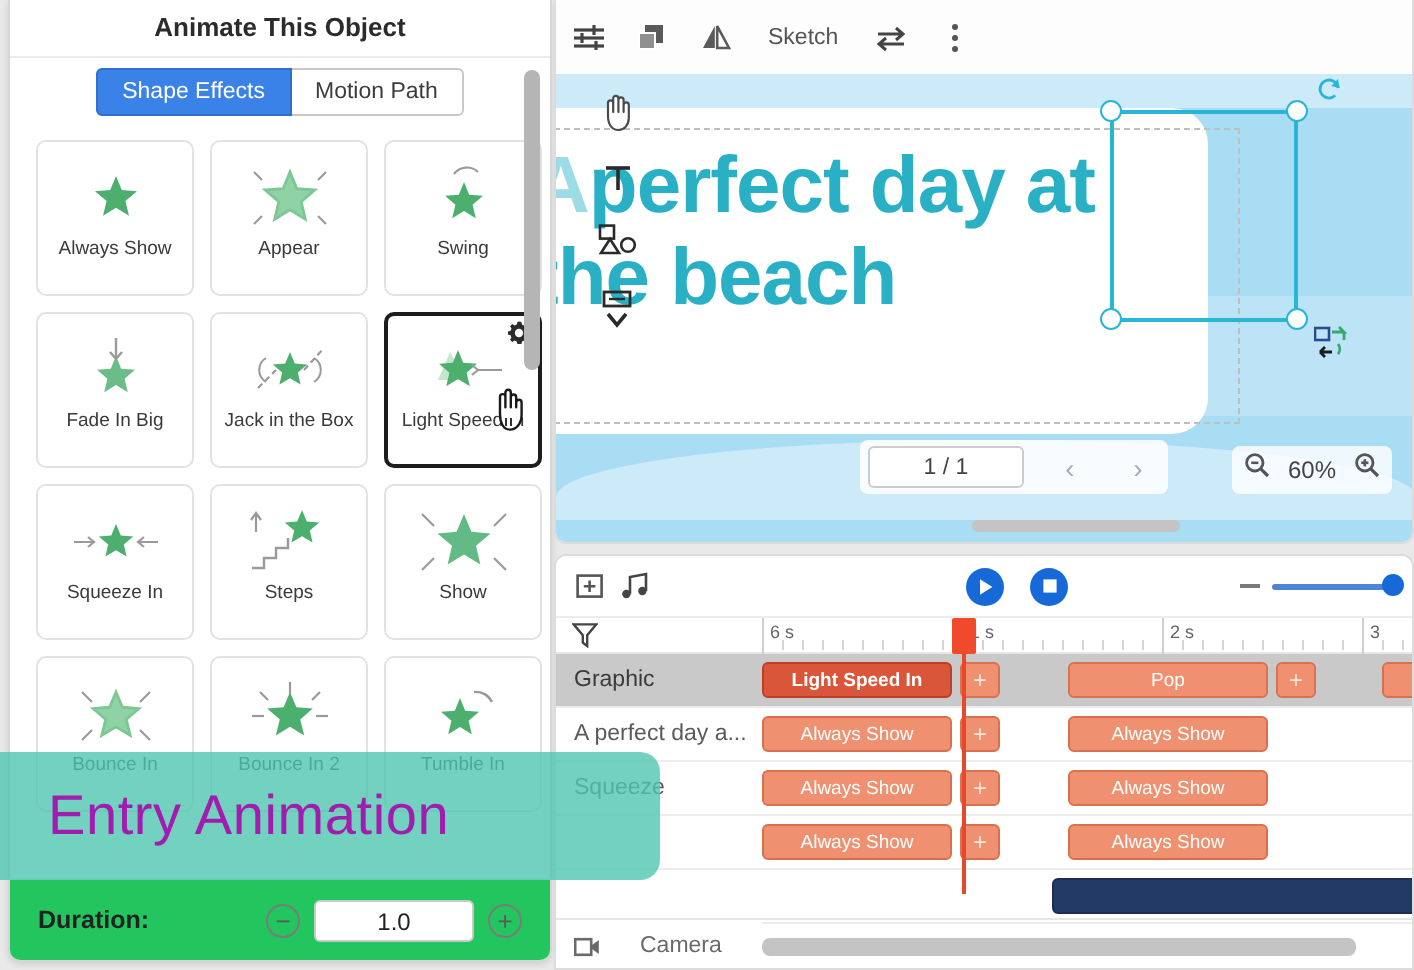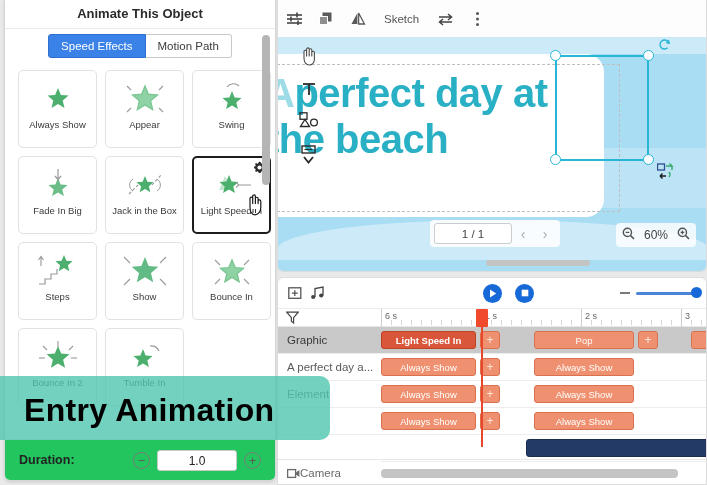--- a/index.html
+++ b/index.html
@@ -89,21 +89,21 @@
 
   
   #entry-banner {
     position: absolute; left: 0; top: 376px; width: 330px; height: 64px;
     background: rgba(79, 199, 175, .80);
     border-radius: 0 10px 10px 0;
     z-index: 50; pointer-events: none;
   }
   #entry-banner-text {
     position: absolute; left: 24px; top: 16px;
-    font-size: 32px; font-weight: bold; color: #000000;
+    font-size: 28px; font-weight: normal; color: #a21caf;
     letter-spacing: .3px; white-space: nowrap;
   }
 
   
   #right { position: absolute; left: 277px; top: 0; width: 430px; height: 485px; }
 
   #canvas-area {
     position: absolute; left: 0; top: 0; width: 430px; height: 272px;
     background: #fff; border: 1px solid #dcdcdc; border-top: none;
     border-radius: 0 0 6px 6px; overflow: hidden;
@@ -147,21 +147,21 @@
     background: #fff; border: 1.7px solid #28b6d6;
   }
   #rotate-icon { position: absolute; right: -23px; top: -17px; width: 14px; height: 14px; }
   #replace-icon { position: absolute; right: -26px; bottom: -20px; width: 18px; height: 16px; }
 
   #left-tools { position: absolute; left: 18px; top: 18px; z-index: 7; width: 26px; }
   .lt { margin-bottom: 16px; display: flex; justify-content: center; cursor: pointer; }
 
   #page-nav {
     position: absolute; left: 152px; bottom: 24px; display: flex; align-items: center;
-    background: rgba(255,255,255,.86); border-radius: 4px; padding: 3px 4px; z-index: 8;
+    background: rgba(255,255,255,.86); border-radius: 4px; padding: 3px 4px; z-index: 8; gap: 12px;
   }
   #page-count {
     width: 78px; height: 21px; border: 1px solid #ccc; border-radius: 3px;
     background: #fff; font-size: 11.5px; color: #444; text-align: center; line-height: 20px;
   }
   .chev { width: 22px; text-align: center; font-size: 14px; color: #aaa; cursor: pointer; }
 
   #zoom-ctl {
     position: absolute; right: 10px; bottom: 24px; display: flex; align-items: center;
     gap: 9px; background: rgba(255,255,255,.8); border-radius: 4px; padding: 3px 6px; z-index: 8;
@@ -242,39 +242,39 @@
   }
   #playhead-knob {
     position: absolute; left: -5px; top: 0; width: 12px; height: 18px;
     background: #f0492b; border-radius: 1px;
   }
   #cam-row {
     position: absolute; left: 0; bottom: 0; right: 0; height: 27px;
     border-top: 1px solid #e6e6e6; display: flex; align-items: center;
   }
   #cam-label {
-    width: 103px; display: flex; align-items: center; gap: 0;
+    width: 103px; display: flex; align-items: center; gap: 20px;
     font-size: 11.5px; color: #6a6a6a; padding-left: 9px;
   }
   #cam-bar {
     flex: 1; height: 9px; background: #c4c4c4; border-radius: 4px; margin-right: 28px;
     cursor: pointer;
   }
 </style>
 </head>
 <body>
 
 <div id="app">
 
   <div id="left-panel">
 
     <div id="panel-title">Animate This Object</div>
 
     <div id="tabs">
-      <div class="tab active">Speed Effects</div>
+      <div class="tab active">Shape Effects</div>
       <div class="tab">Motion Path</div>
     </div>
 
     <div id="fx-scroll">
       <div id="fx-grid">
           <div class="fx-card">
             <div class="fx-icon">
               <svg width="54" height="38" viewBox="0 0 54 38">
                 <polygon points="27.0,8.0 29.9,15.0 37.5,15.6 31.7,20.5 33.5,27.9 27.0,23.9 20.5,27.9 22.3,20.5 16.5,15.6 24.1,15.0" fill="#4caf6e"></polygon>
               </svg>
@@ -333,20 +333,30 @@
             <div class="fx-label">Light Speed In</div>
             <div class="gear"><svg width="13" height="13" viewBox="0 0 13 13">
                 <path d="M6.5 0.8 l1.2 .25 .35 1.3 1.1 .45 1.15-.72 1.1 1.1-.72 1.15 .45 1.1 1.3 .35v1.55l-1.3 .35-.45 1.1 .72 1.15-1.1 1.1-1.15-.72-1.1 .45-.35 1.3H5.72l-.35-1.3-1.1-.45-1.15 .72-1.1-1.1 .72-1.15-.45-1.1L1 7.27V5.72l1.3-.35 .45-1.1-.72-1.15 1.1-1.1 1.15 .72 1.1-.45 .35-1.3z" fill="#2b2b2b"></path>
                 <circle cx="6.5" cy="6.5" r="2.1" fill="#fff"></circle>
               </svg></div>
             <div class="cursor-hand"><svg width="18" height="22" viewBox="0 0 18 22">
                 <path d="M5 13V4.4a1.35 1.35 0 0 1 2.7 0V9.6V2.2a1.35 1.35 0 0 1 2.7 0V9.6V4.6a1.35 1.35 0 0 1 2.7 0v5V7.2a1.35 1.35 0 0 1 2.7 0v6.2c0 4.3-2.6 7.4-5.9 7.4S5 17.3 5 13z" fill="#fff" stroke="#1a1a1a" stroke-width="1.2" stroke-linejoin="round"></path>
                 <line x1="8" y1="15" x2="8" y2="19" stroke="#1a1a1a" stroke-width=".9"></line>
                 <line x1="10.5" y1="15" x2="10.5" y2="19" stroke="#1a1a1a" stroke-width=".9"></line>
               </svg></div>
+          </div>
+          <div class="fx-card">
+            <div class="fx-icon">
+              <svg width="54" height="38" viewBox="0 0 54 38">
+                <polygon points="27.0,10.0 29.4,15.7 35.6,16.2 30.9,20.3 32.3,26.3 27.0,23.1 21.7,26.3 23.1,20.3 18.4,16.2 24.6,15.7" fill="#4caf6e"></polygon>
+                <path d="M6 19 H16 M13 16.5 L16 19 L13 21.5" stroke="#9a9a9a" stroke-width="1.1" fill="none"></path>
+                <path d="M48 19 H38 M41 16.5 L38 19 L41 21.5" stroke="#9a9a9a" stroke-width="1.1" fill="none"></path>
+              </svg>
+            </div>
+            <div class="fx-label">Squeeze In</div>
           </div>
           <div class="fx-card">
             <div class="fx-icon">
               <svg width="54" height="38" viewBox="0 0 54 38">
                 <polygon points="33.0,3.0 35.4,8.7 41.6,9.2 36.9,13.3 38.3,19.3 33.0,16.1 27.7,19.3 29.1,13.3 24.4,9.2 30.6,8.7" fill="#4caf6e"></polygon>
                 <path d="M8 32 H14 V27 H20 V22 H26 V17" stroke="#9a9a9a" stroke-width="1.2" fill="none"></path>
                 <path d="M10 14 V5 M7.5 8 L10 4.5 L12.5 8" stroke="#9a9a9a" stroke-width="1.1" fill="none"></path>
               </svg>
             </div>
             <div class="fx-label">Steps</div>
@@ -595,21 +605,21 @@
               <polygon points="0.8,1.2 12.2,1.2 7.6,6.6 7.6,12 5.4,10.3 5.4,6.6" fill="none" stroke="#444" stroke-width="1.2"></polygon>
             </svg>
           </div>
         <div class="track-label sel">
               <span>Graphic</span>
             </div>
             <div class="track-label">
               <span>A perfect day a...</span>
             </div>
             <div class="track-label">
-              <span>Element</span>
+              <span>Squeeze</span>
             </div>
             <div class="track-label">
               <span></span>
             </div>
           </div>
 
         <div id="lanes">
           <div id="ruler">
               <div class="tick-major" style="left: 0px;"></div>
               <div class="tick-lbl" style="left: 4px;">6 s</div>

